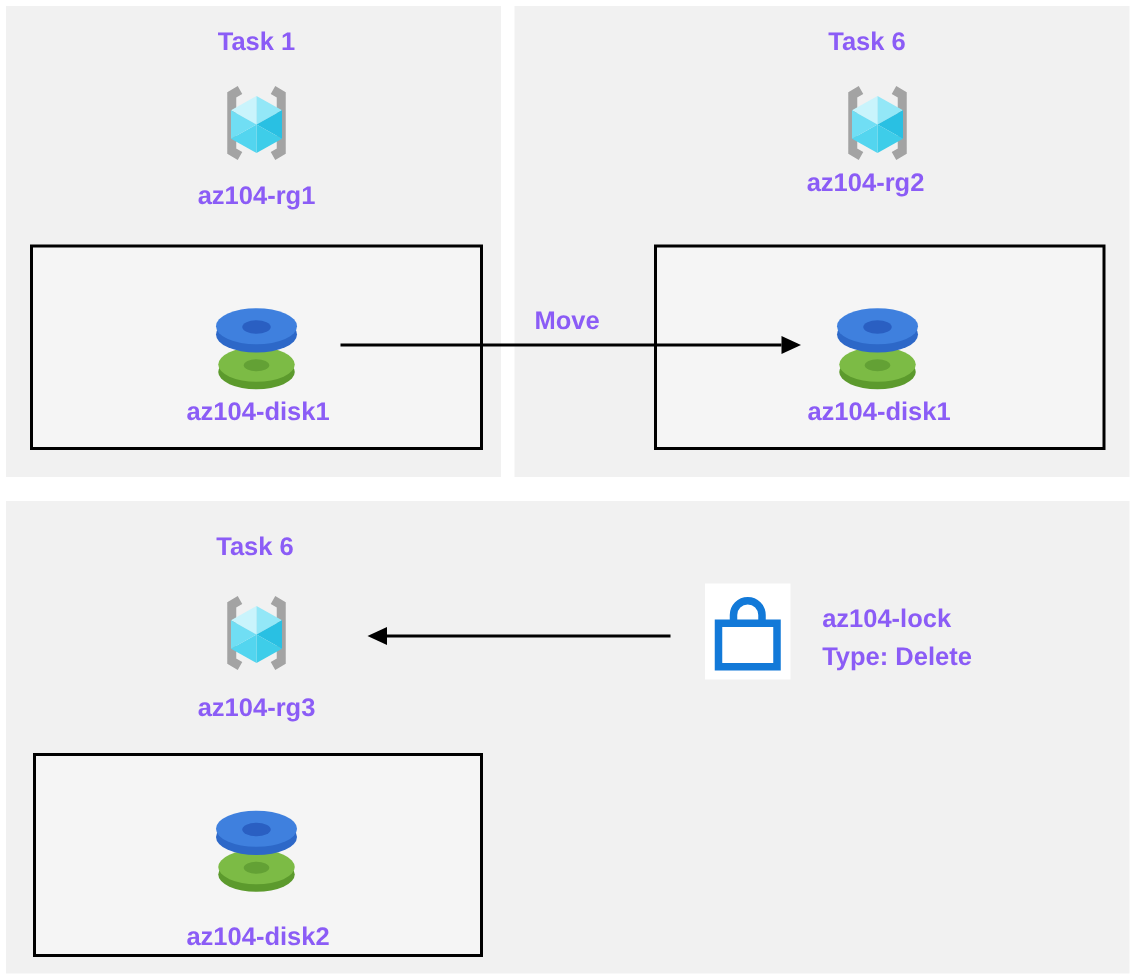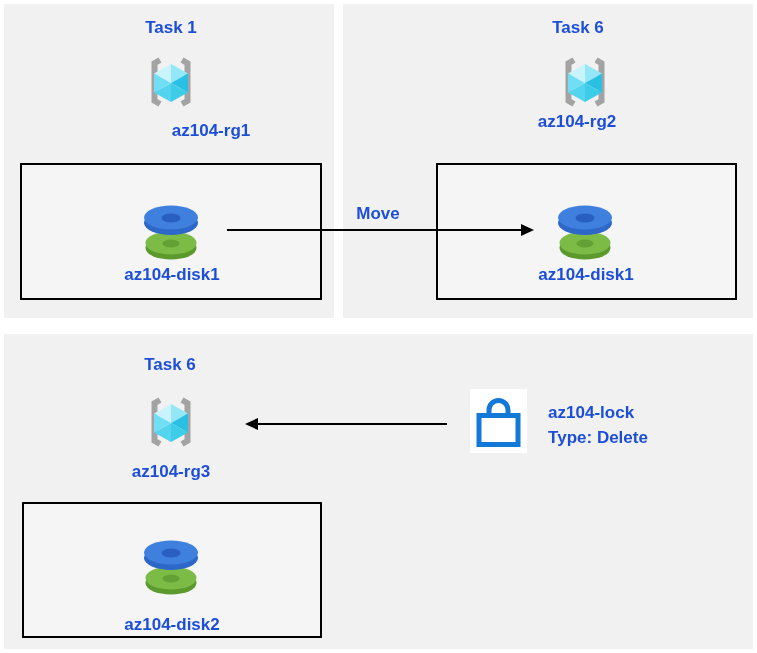--- a/index.html
+++ b/index.html
@@ -1,18 +1,18 @@
 <!DOCTYPE html>
 <html><head>
 <meta charset="utf-8">
 <style>
   html,body { margin:0; padding:0; background:#ffffff; }
   .page {
     position:relative; width:757px; height:653px; background:#ffffff;
-    font-family:"Liberation Sans", sans-serif; font-weight:bold; color:#1d4ed8;
+    font-family:"Liberation Sans", sans-serif; font-weight:bold; color:#8b5cf6;
     overflow:hidden;
   }
   .panel { position:absolute; background:#f1f1f1; }
   .rbox  { position:absolute; background:#f5f5f5; border:2px solid #000000; box-sizing:border-box; }
   .lbl   { position:absolute; transform:translateX(-50%); white-space:nowrap;
            font-size:17px; font-weight:700; line-height:19px; }
   .icon  { position:absolute; }
   .shaft { position:absolute; height:2px; background:#000000; }
   .head-r{ position:absolute; width:0; height:0;
            border-top:6px solid transparent; border-bottom:6px solid transparent;
@@ -39,21 +39,21 @@
     <path d="M17 6 L11.5 9.2 V46.8 L17 50" stroke="#a3a3a3" stroke-width="6" fill="none"></path>
     <path d="M39 6 L44.5 9.2 V46.8 L39 50" stroke="#a3a3a3" stroke-width="6" fill="none"></path>
     <polygon points="11,19.5 28,10 28,29" fill="#c9f4fc"></polygon>
     <polygon points="28,10 45,19.5 28,29" fill="#93e7f7"></polygon>
     <polygon points="45,19.5 45,38.5 28,29" fill="#29c0e3"></polygon>
     <polygon points="45,38.5 28,48 28,29" fill="#3ecde9"></polygon>
     <polygon points="28,48 11,38.5 28,29" fill="#53d5ef"></polygon>
     <polygon points="11,38.5 11,19.5 28,29" fill="#70def4"></polygon>
   </svg>
 
-  <div class="lbl" style="left:171px; top:121px;margin-left:40px;">az104-rg1</div>
+  <div class="lbl" style="left:171px; top:121px;">az104-rg1</div>
 
   <div class="rbox" style="left:20px; top:163px; width:302px; height:137px;"></div>
 
   <svg class="icon" style="left:142px; top:204px;" width="58" height="57" viewBox="0 0 58 57">
     <ellipse cx="29" cy="44" rx="25.5" ry="11.5" fill="#5c9a2d"></ellipse>
     <ellipse cx="29" cy="39" rx="25.5" ry="11.5" fill="#7cbb45"></ellipse>
     <ellipse cx="29" cy="39.5" rx="8.5" ry="4" fill="#63a135"></ellipse>
     <ellipse cx="29" cy="19" rx="27" ry="12" fill="#2d68c8"></ellipse>
     <ellipse cx="29" cy="13.5" rx="27" ry="12" fill="#3f80de"></ellipse>
     <ellipse cx="29" cy="14" rx="9.5" ry="4.5" fill="#2a5fc2"></ellipse>

